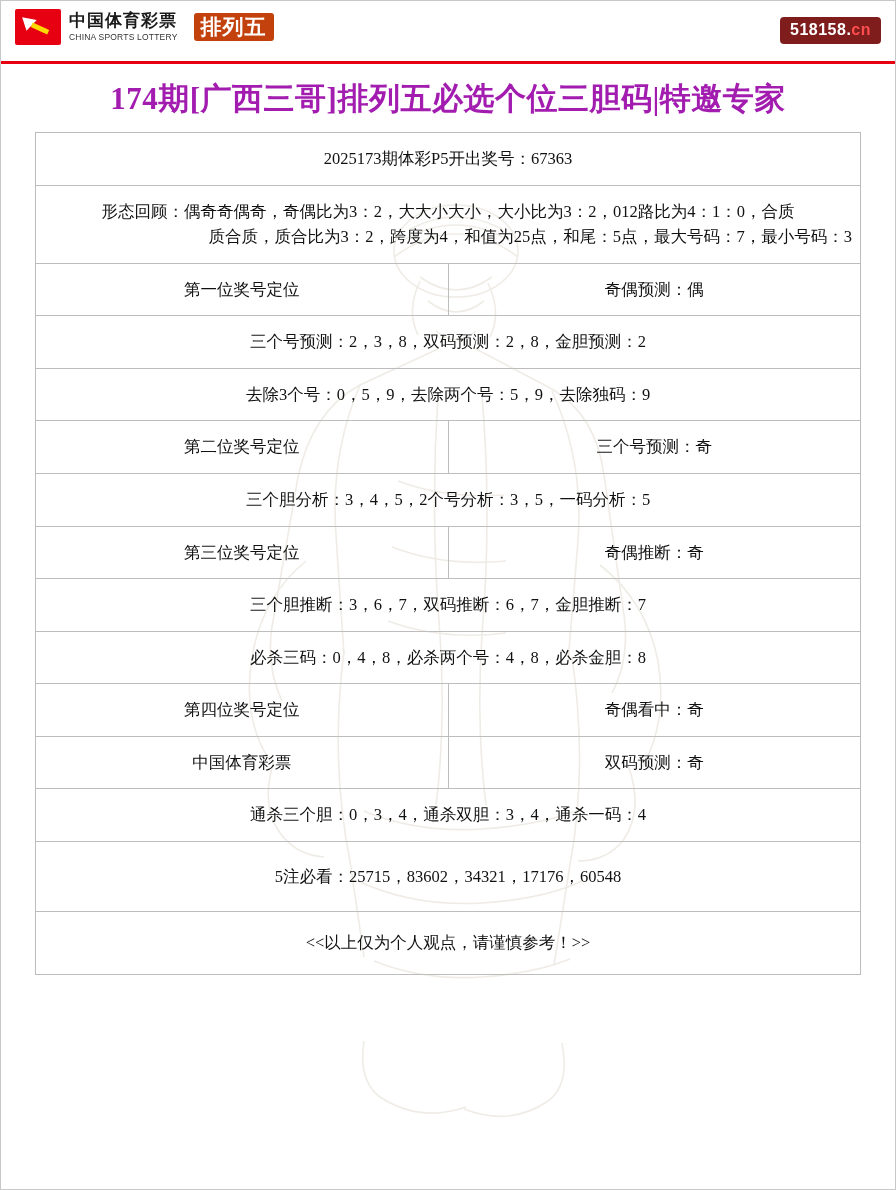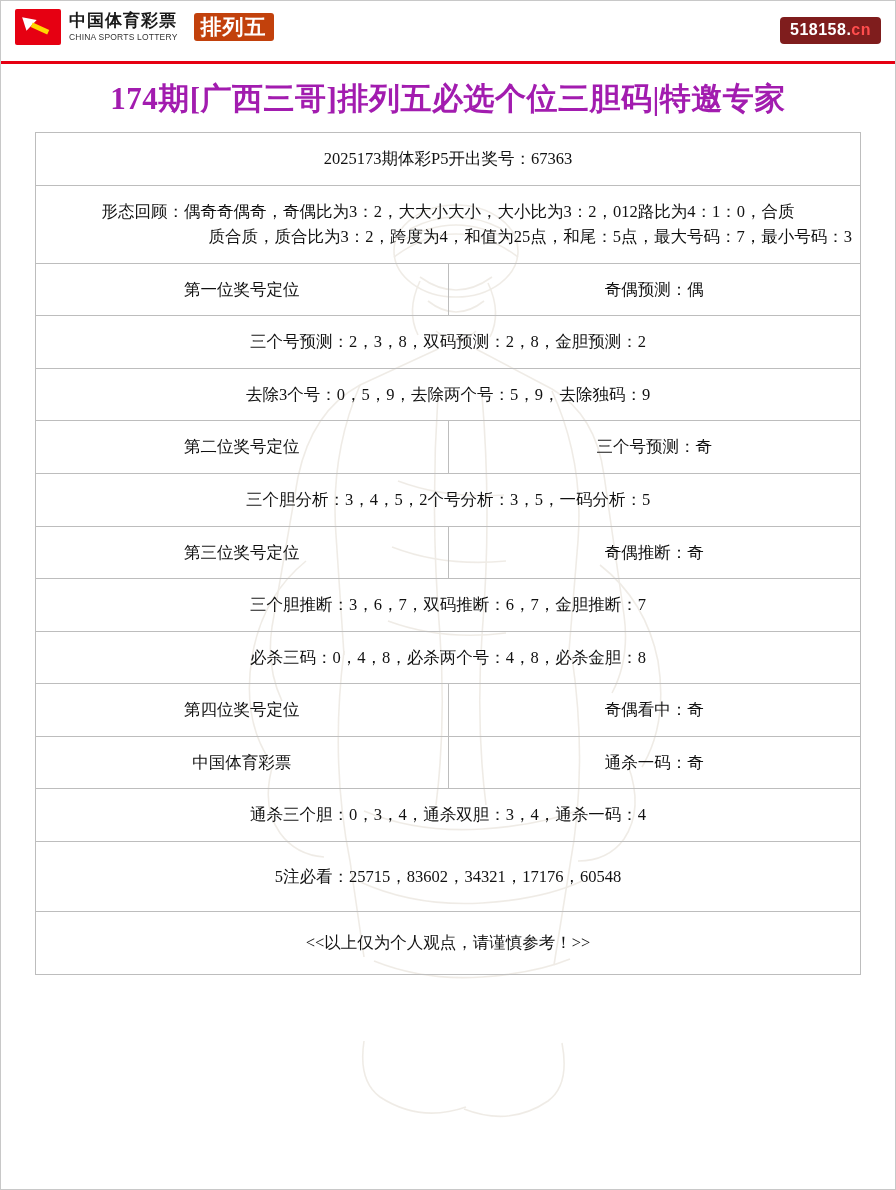--- a/index.html
+++ b/index.html
@@ -288,21 +288,21 @@
           <td colspan="2">必杀三码：0，4，8，必杀两个号：4，8，必杀金胆：8</td>
         </tr>
 
         <tr>
           <td class="pos-label">第四位奖号定位</td>
           <td class="pos-label">奇偶看中：奇</td>
         </tr>
 
         <tr>
           <td class="pos-label">中国体育彩票</td>
-          <td class="pos-label">通杀一码：奇</td>
+          <td class="pos-label">双码预测：奇</td>
         </tr>
         <tr>
           <td colspan="2">通杀三个胆：0，3，4，通杀双胆：3，4，通杀一码：4</td>
         </tr>
 
         <tr>
           <td colspan="2" style="padding:22px 8px">5注必看：25715，83602，34321，17176，60548</td>
         </tr>
         <tr>
           <td colspan="2" class="footer-note" style="padding:18px 8px">&lt;&lt;以上仅为个人观点，请谨慎参考！&gt;&gt;</td>

